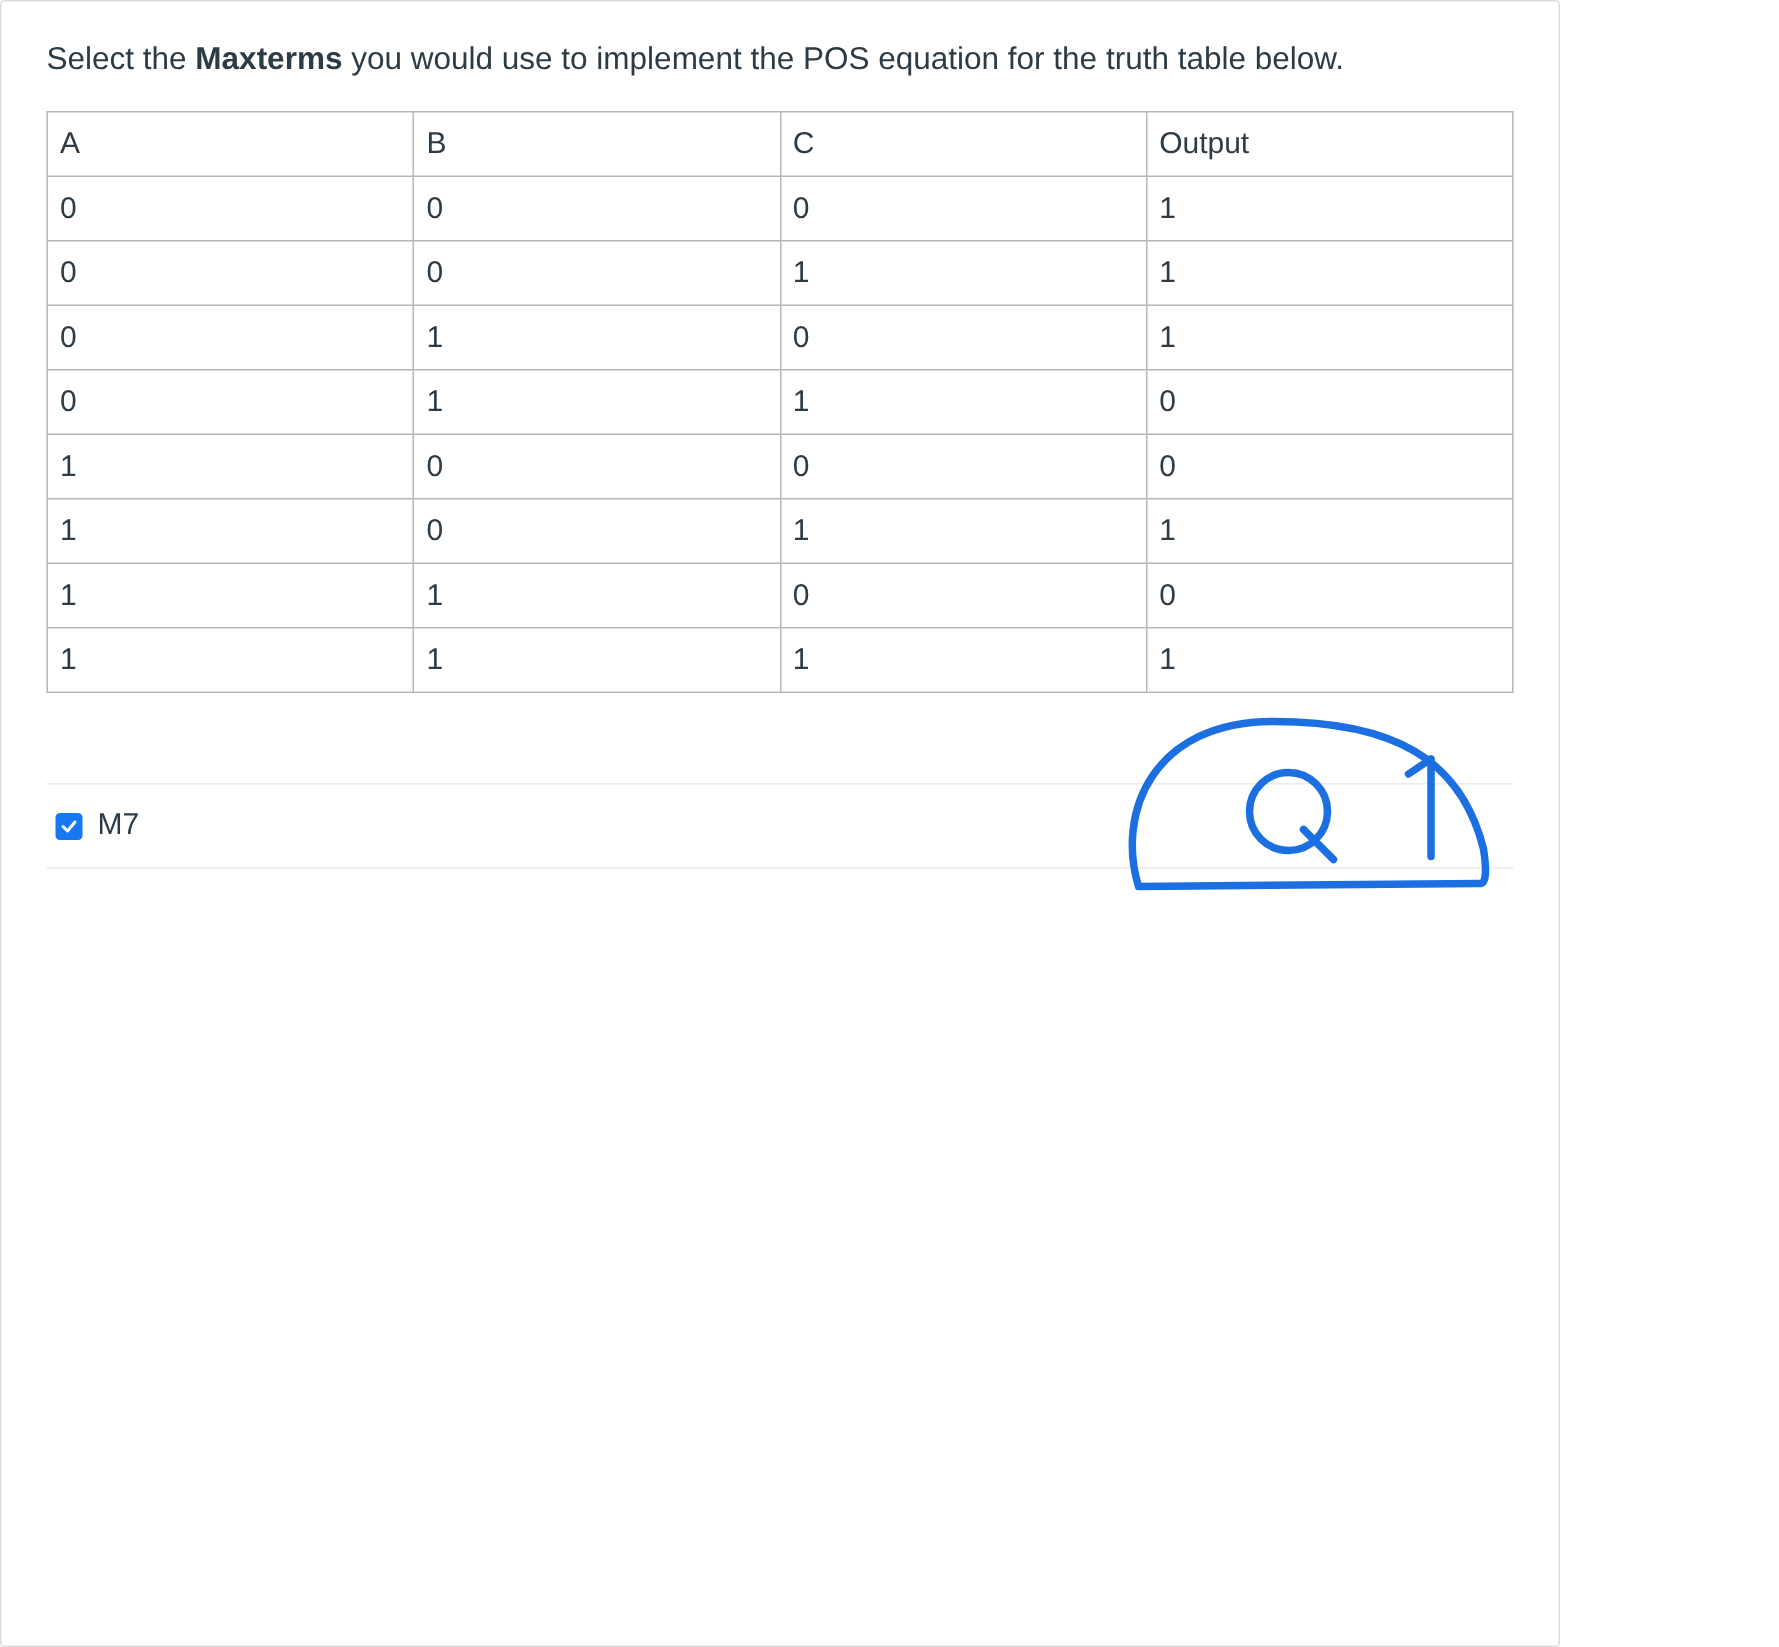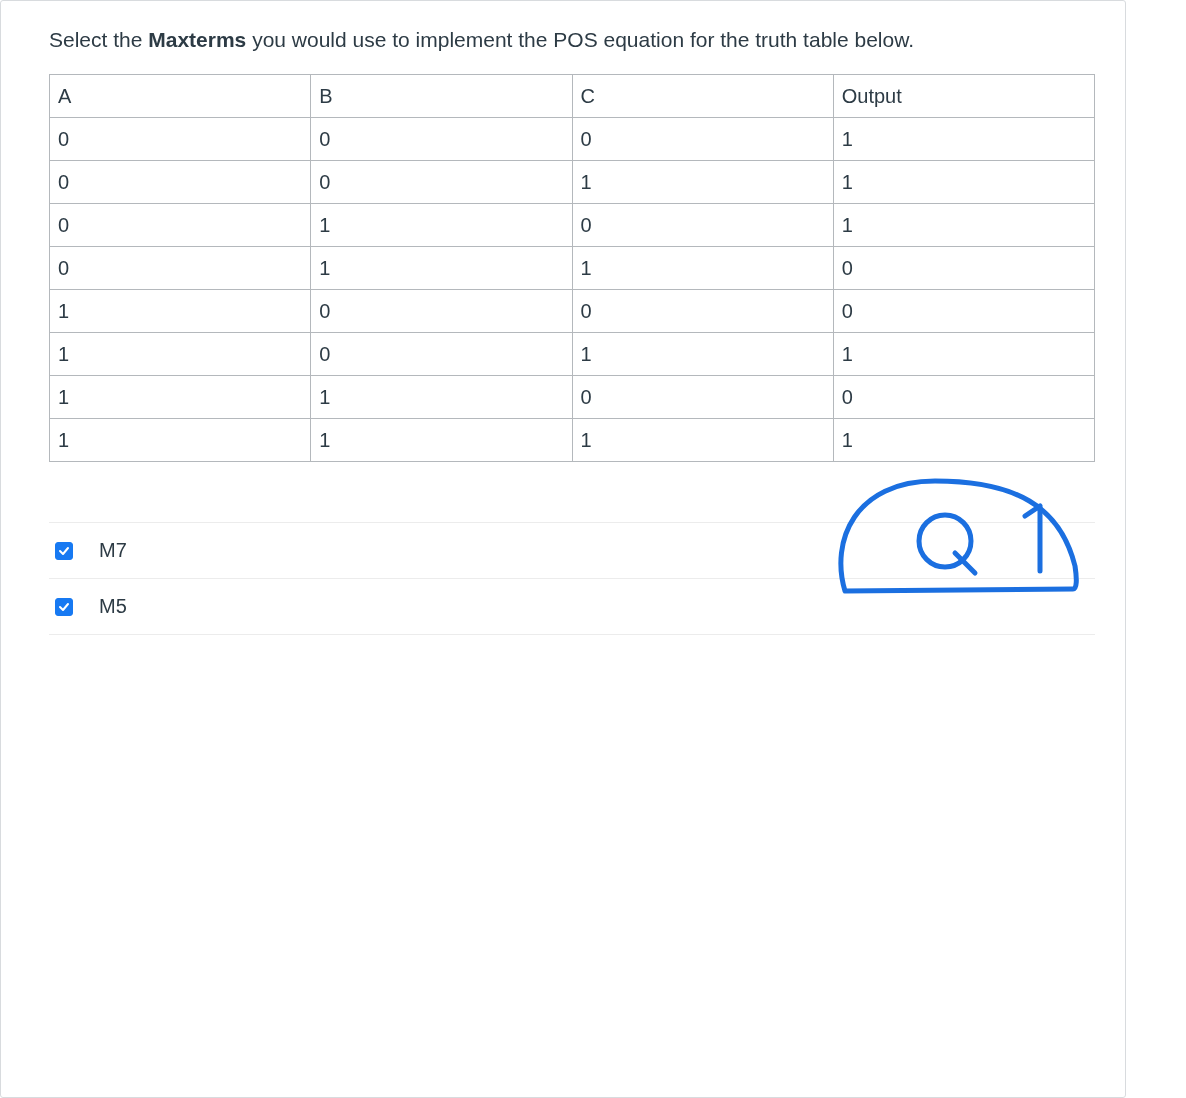--- a/index.html
+++ b/index.html
@@ -5,23 +5,23 @@
   html, body {
     margin: 0;
     padding: 0;
     background: #fff;
     width: 1186px;
     font-family: "Helvetica Neue", Arial, sans-serif;
     color: #2d3b45;
   }
   .frame {
     box-sizing: border-box;
-    width: 1126px;
+    width: 1040px;
     min-height: 1098px;
-    padding: 24px 30px 40px 48px;
+    padding: 24px 30px 40px 30px;
     border: 1px solid #d8dbde;
     border-radius: 3px;
     position: relative;
   }
   .prompt {
     font-size: 21px;
     line-height: 1.4;
     margin: 0 0 20px 0;
     font-weight: 400;
   }
@@ -45,21 +45,21 @@
   table.truth th {
     font-weight: 400;
   }
 
   .options {
     margin-top: 40px;
   }
   .option-row {
     display: flex;
     align-items: center;
-    gap: 26px;
+    gap: 10px;
     border-bottom: 1px solid #ececec;
     padding: 16px 4px 16px 6px;
   }
   .option-row:first-child { border-top: 1px solid #ececec; }
   .cb {
     width: 18px;
     height: 18px;
     border: 1.5px solid #888;
     border-radius: 3px;
     box-sizing: border-box;
@@ -162,28 +162,20 @@
 
   <div class="options">
       <div class="option-row">
         <span class="cb checked">
           <svg viewBox="0 0 12 12">
             <path d="M2 6 L5 9 L10 3" fill="none" stroke="#fff" stroke-width="2" stroke-linecap="round" stroke-linejoin="round"></path>
           </svg>
         </span>
         <span class="opt-label">M7</span>
       </div>
-      <div class="option-row">
-        <span class="cb checked">
-          <svg viewBox="0 0 12 12">
-            <path d="M2 6 L5 9 L10 3" fill="none" stroke="#fff" stroke-width="2" stroke-linecap="round" stroke-linejoin="round"></path>
-          </svg>
-        </span>
-        <span class="opt-label">M5</span>
-      </div>
     </div>
 
   <svg class="annotation" viewBox="0 0 260 130">
     <path d="M 20 120
              C 5 70, 30 10, 110 10
              C 190 10, 235 35, 250 95
              C 252 108, 252 118, 248 118
              L 20 120" fill="none" stroke="#1b6fe0" stroke-width="5" stroke-linecap="round" stroke-linejoin="round"></path>
 
     <circle cx="120" cy="70" r="26" fill="none" stroke="#1b6fe0" stroke-width="5"></circle>

